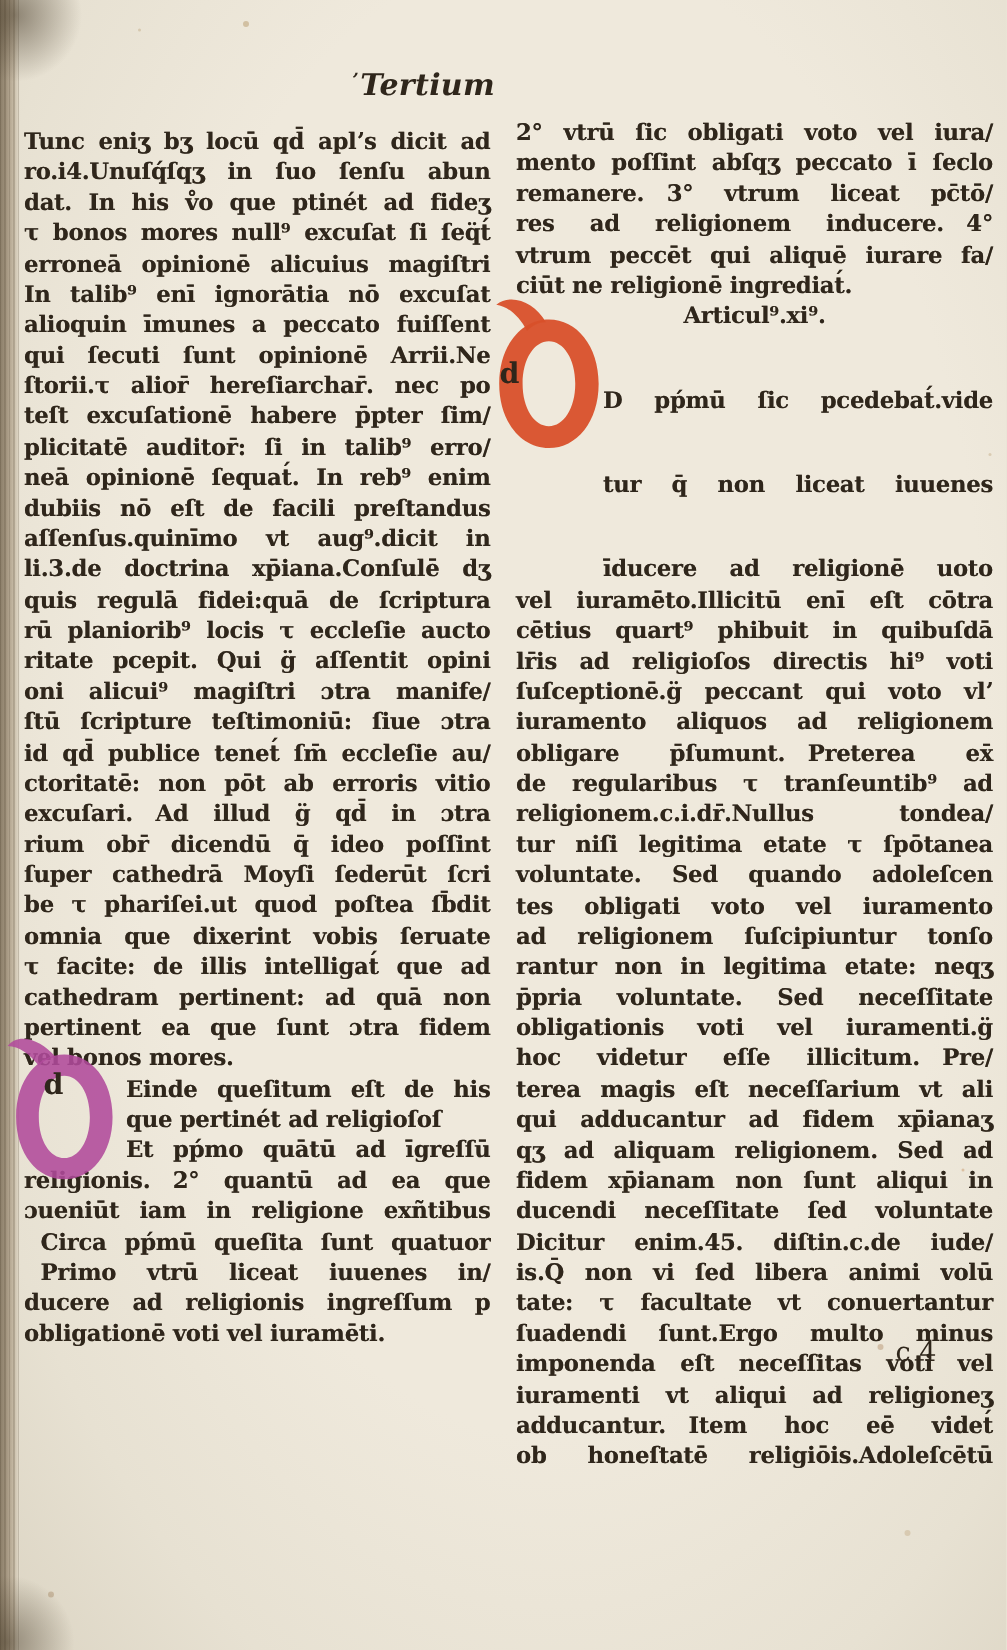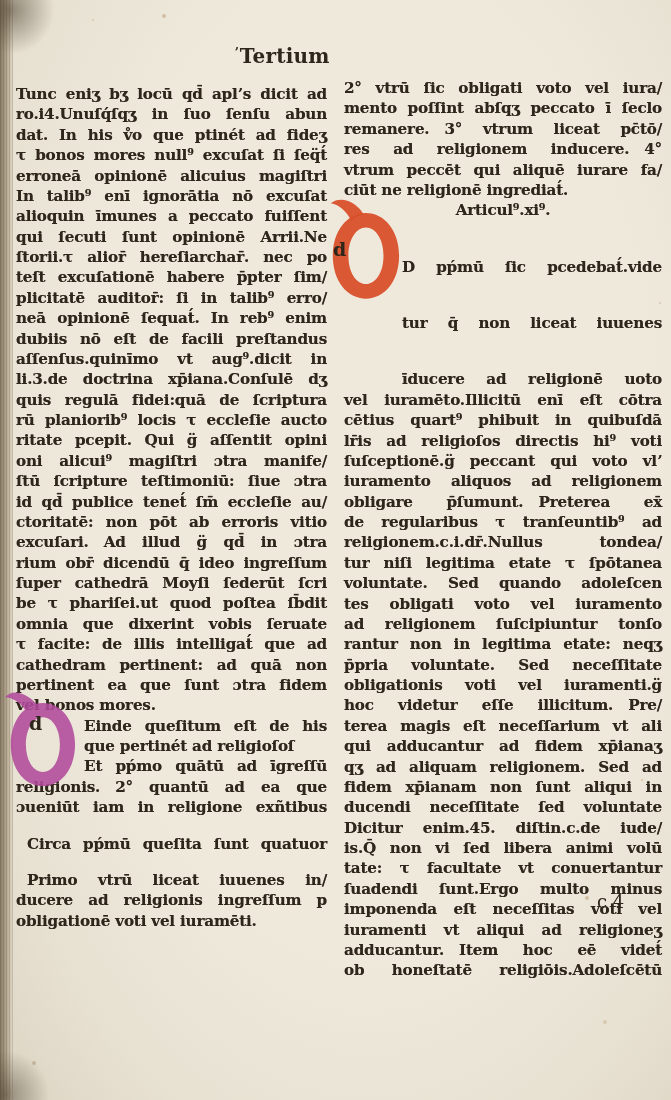--- a/index.html
+++ b/index.html
@@ -32,23 +32,24 @@
       163px 15px 0 1px rgba(160,120,60,.35),
       92px 19px 0 0 rgba(160,120,60,.25),
       586px 897px 0 1px rgba(150,100,50,.3),
       641px 779px 0 0 rgba(190,120,60,.35),
       659px 302px 0 0 rgba(160,120,60,.25),
       604px 1021px 0 1px rgba(160,120,60,.22),
       352px 952px 0 0 rgba(160,120,60,.25),
       33px 1062px 0 1px rgba(140,100,55,.3);
   }
   .running-head{
-    position:absolute;left:222px;top:44px;width:120px;text-align:center;
+    position:absolute;left:210px;top:44px;width:120px;text-align:right;
     font-size:20px;font-weight:700;color:var(--c-ink,#2f261b);
     letter-spacing:.2px;
+    font-style:italic;
   }
   .running-head .mark{font-size:12px;vertical-align:6px;margin-right:1px;}
   .signature{
     position:absolute;left:597px;top:891px;font-size:18px;font-weight:400;
     color:var(--c-ink,#2f261b);
   }
   .column{
     position:absolute;color:var(--c-ink,#2f261b);
     font-size:15.2px;font-weight:700;letter-spacing:-0.2px;
     text-shadow:0 0 .4px rgba(47,38,27,.55);
@@ -56,21 +57,21 @@
   #col-left{left:16px;top:84px;width:311px;}
   #col-right{left:344px;top:78px;width:318px;}
   .line{
     height:20.38px;line-height:20.38px;white-space:nowrap;
     text-align:justify;text-align-last:justify;
   }
   .line.short{text-align-last:left;}
   .line.center{text-align:right;text-align-last:center;}
   #col-left .line.indent{padding-left:68px;}
   #col-right .line.indent{padding-left:58px;margin-top:36px;}
-  .line.indent-sm{padding-left:11px;margin-top:16px;}
+  .line.indent-sm{padding-left:11px;}
   
   .initial{position:absolute;}
   #initial-left{left:2px;top:686px;width:78px;height:104px;}
   #initial-right{left:325px;top:194px;width:78px;height:110px;}
   .initial svg{width:100%;height:100%;display:block;}
   #initial-left path{fill:var(--c-initial_purple,#b04a9b);opacity:.88;}
   #initial-right path{fill:var(--c-initial_red,#d8502a);opacity:.95;}
   .initial .guide{
     position:absolute;font-size:19px;font-weight:700;color:var(--c-ink,#2f261b);
   }
@@ -107,21 +108,21 @@
     <div class="line">aſſenſus.quinīmo vt aug⁹.dicit in</div>
     <div class="line">li.3.de doctrina xp̄iana.Conſulē dʒ</div>
     <div class="line">quis regulā fidei:quā de ſcriptura</div>
     <div class="line">rū planiorib⁹ locis τ eccleſie aucto</div>
     <div class="line">ritate pcepit. Qui g̈ aſſentit opini</div>
     <div class="line">oni alicui⁹ magiſtri ɔtra manife/</div>
     <div class="line">ſtū ſcripture teſtimoniū: ſiue ɔtra</div>
     <div class="line">id qd̄ publice tenet́ ſm̄ eccleſie au/</div>
     <div class="line">ctoritatē: non pōt ab erroris vitio</div>
     <div class="line">excuſari. Ad illud g̈ qd̄ in ɔtra</div>
-    <div class="line">rium obr̄ dicendū q̄ ideo ingreſſum</div>
+    <div class="line">rium obr̄ dicendū q̄ ideo poſſint</div>
     <div class="line">ſuper cathedrā Moyſi ſederūt ſcri</div>
     <div class="line">be τ phariſei.ut quod poſtea ſb̄dit</div>
     <div class="line">omnia que dixerint vobis ſeruate</div>
     <div class="line">τ facite: de illis intelligat́ que ad</div>
     <div class="line">cathedram pertinent: ad quā non</div>
     <div class="line">pertinent ea que ſunt ɔtra fidem</div>
     <div class="line short">vel bonos mores.</div>
     <div class="line indent">Einde queſitum eſt de his</div>
     <div class="line indent short">que pertinét ad religioſoſ</div>
     <div class="line indent">Et pṕmo quātū ad īgreſſū</div>

